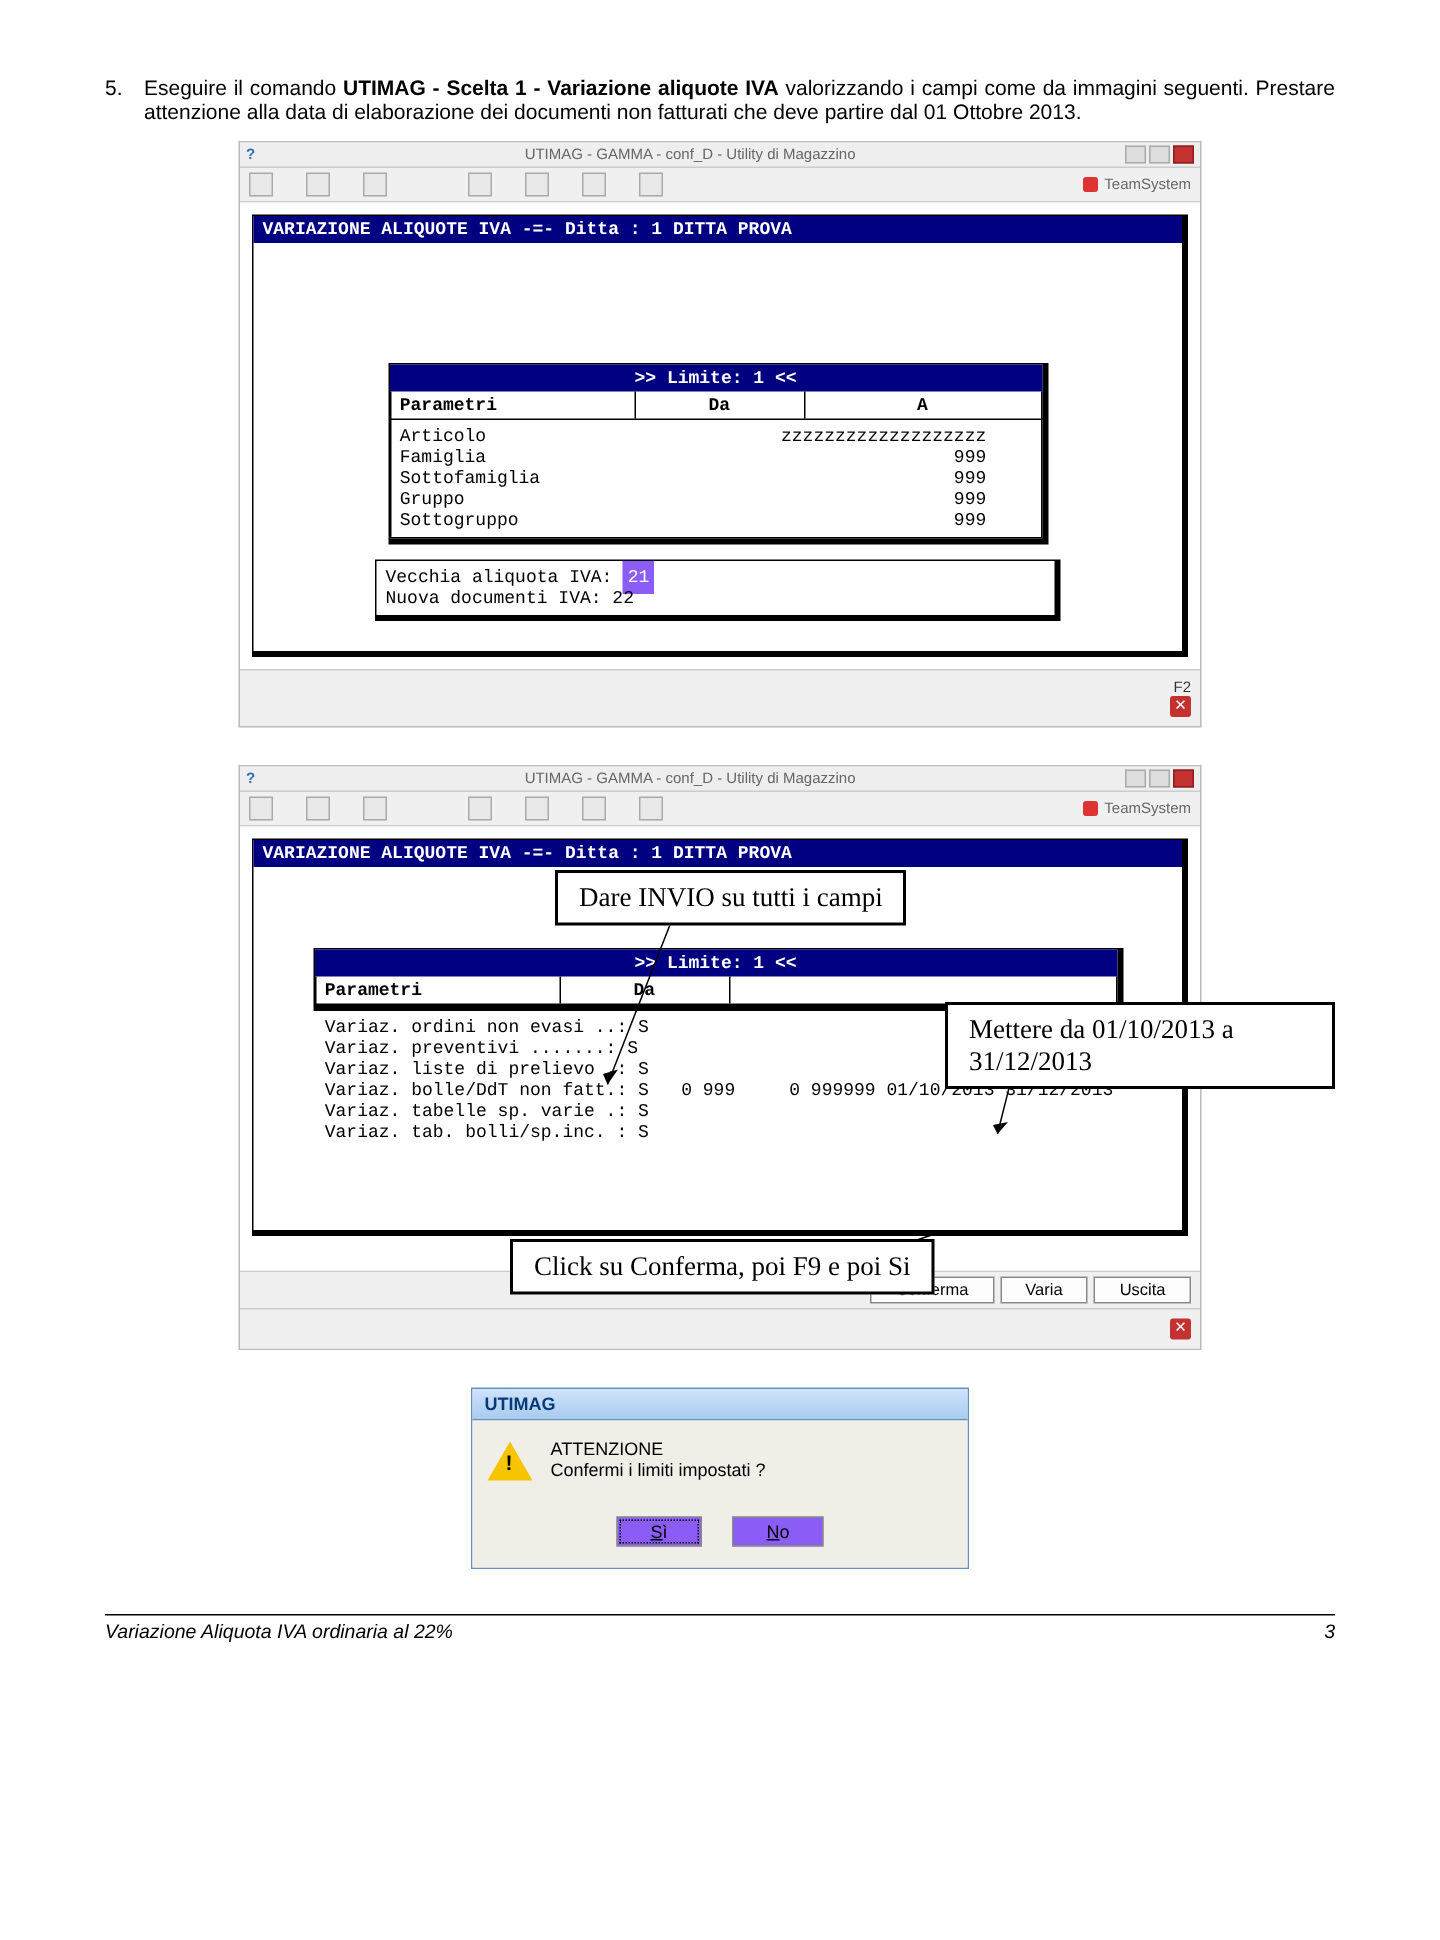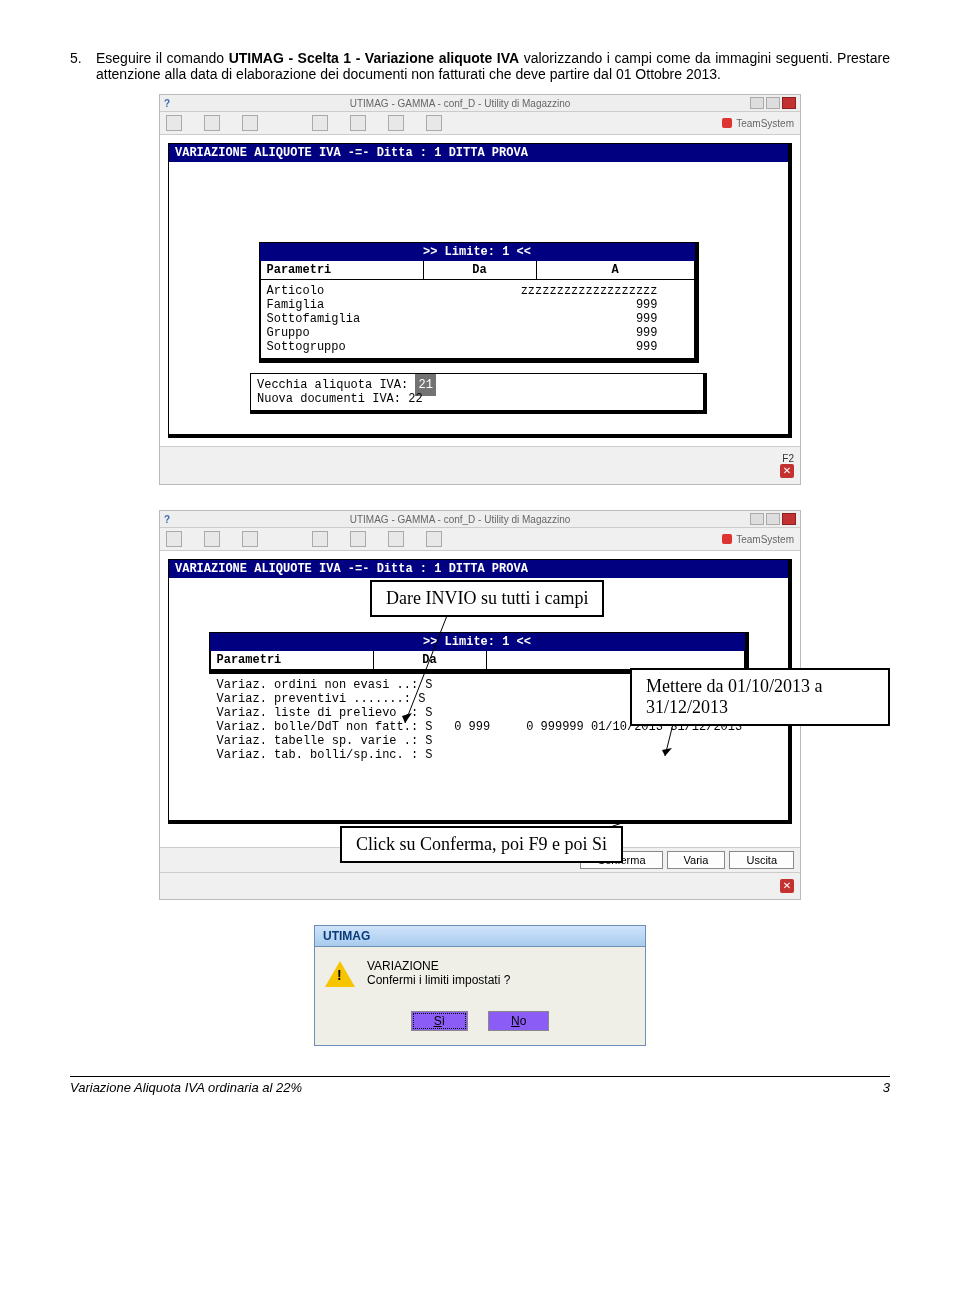--- a/index.html
+++ b/index.html
@@ -125,21 +125,21 @@
   .prow .pl { width: 150px; }
   .prow .pv { flex: 1; text-align: right; padding-right: 30px;}
   .aliquota-box {
     width: 440px;
     margin: 8px auto 10px auto;
     border: 1px solid #000;
     border-right-width: 4px;
     border-bottom-width: 4px;
     padding: 4px 6px;
   }
-  .aliquota-box .hl { background: #737373; color:#fff; padding:4px 3px;}
+  .aliquota-box .hl { background: #8b5cf6; color:#fff; padding:4px 3px;}
   .f2 {
     text-align: right;
     font-size: 10px;
     color: #333;
     padding: 6px;
     border-top: 1px solid #ccc;
     background: #f0f0f0;
     position: relative;
   }
   .f2 .closex {
@@ -396,21 +396,21 @@
       <line x1="55" y1="2" x2="2" y2="20" stroke="black" stroke-width="1"></line>
     </svg>
   </div>
 
   <div class="dialog">
     <div class="dlg-title">UTIMAG</div>
     <div class="dlg-body">
       <div class="dlg-row">
         <div class="warn-icon"></div>
         <div>
-          <div>VARIAZIONE</div>
+          <div>ATTENZIONE</div>
           <div>Confermi i limiti impostati ?</div>
         </div>
       </div>
       <div class="dlg-btns">
         <div class="dlg-btn focus"><u>S</u><span>ì</span></div>
         <div class="dlg-btn"><u>N</u><span>o</span></div>
       </div>
     </div>
   </div>
 

